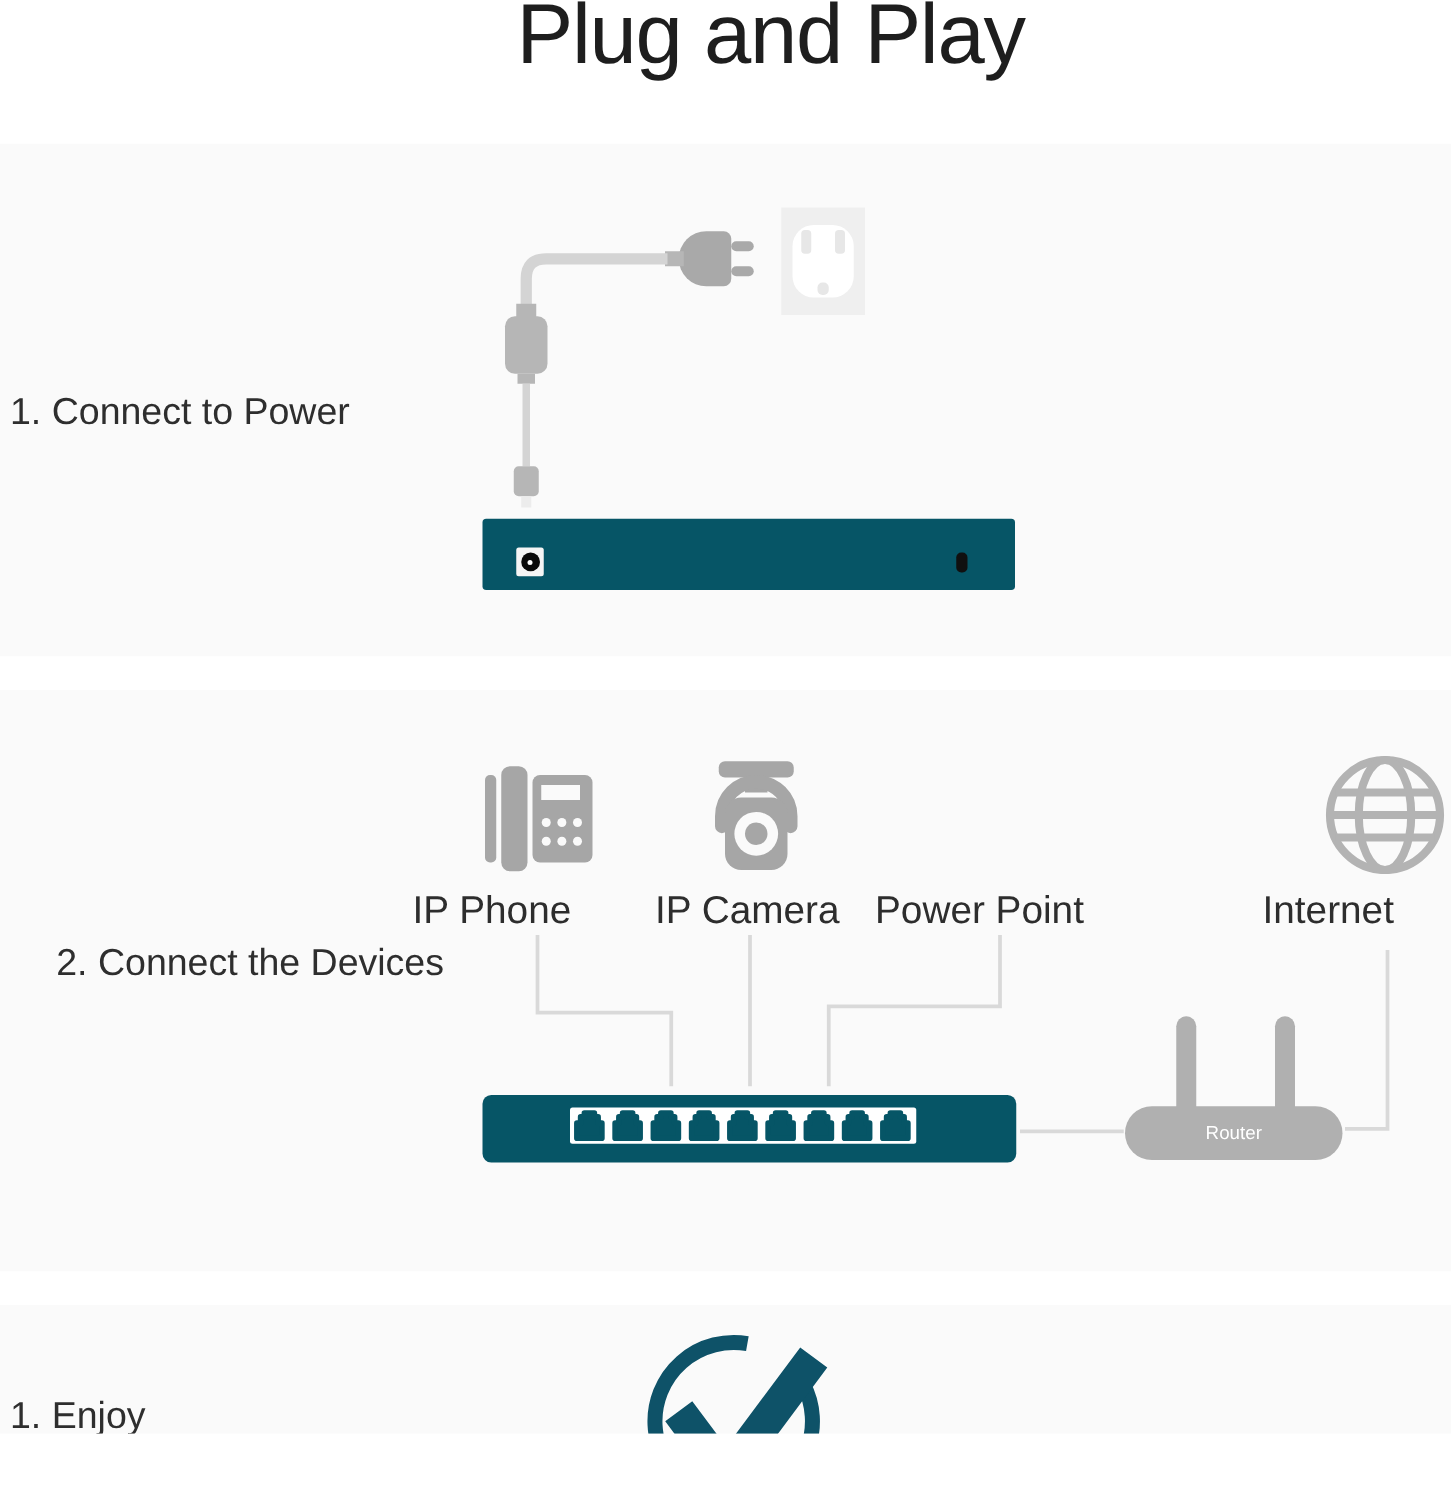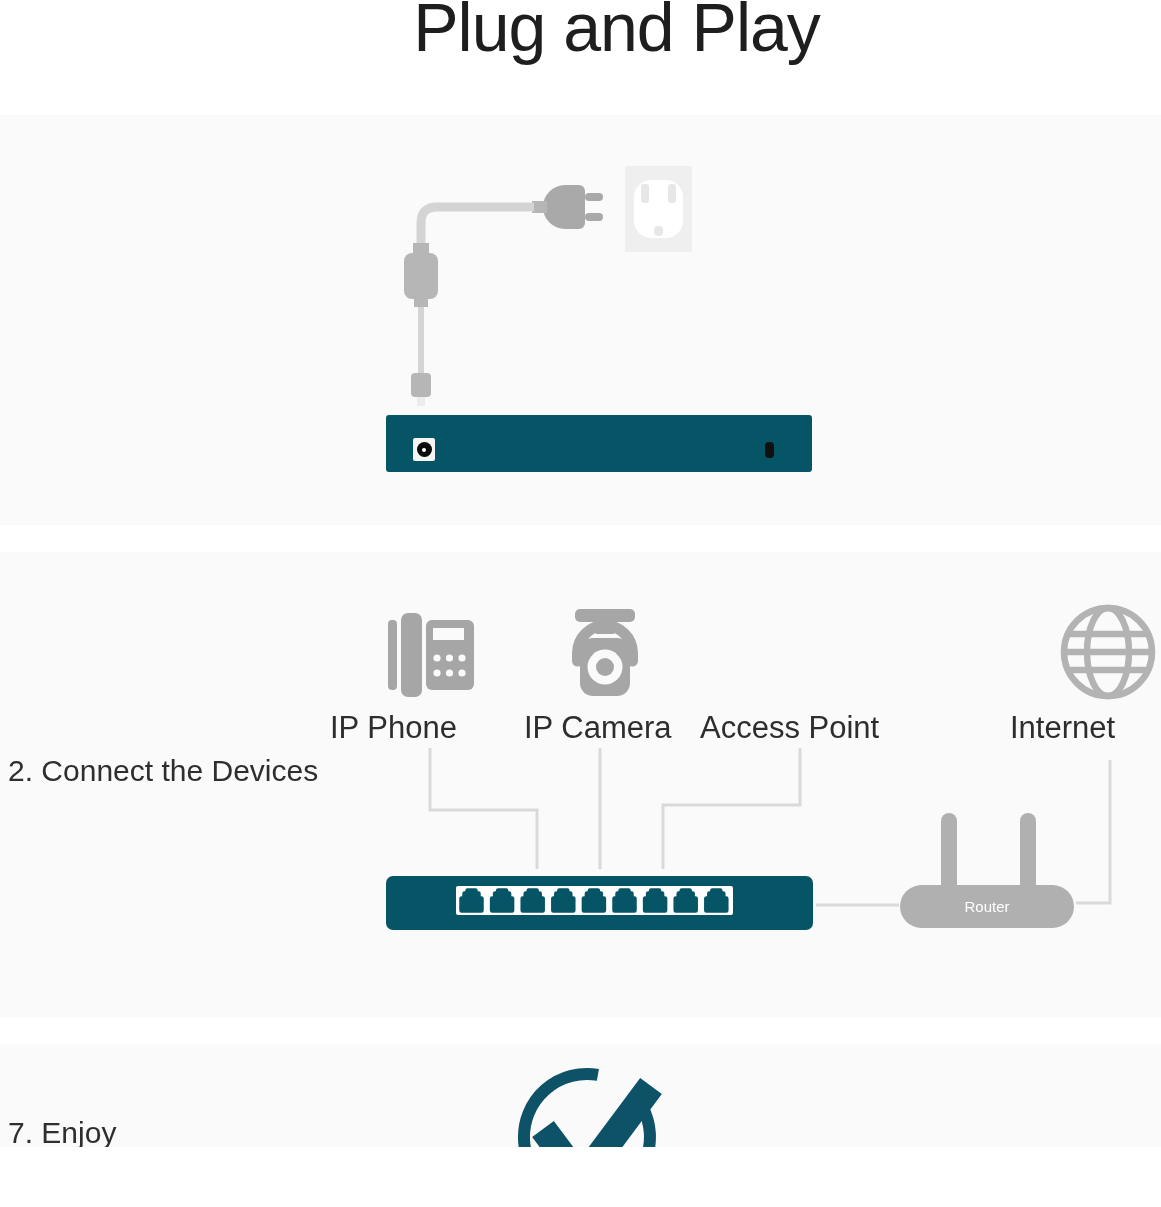--- a/index.html
+++ b/index.html
@@ -40,20 +40,21 @@
   lines,svg{pointer-events:none;}
 </style>
 </head>
 <body>
 
 <div class="page">
 
   <div class="title">Plug and Play</div>
 
   <div class="band s1">
+    <div class="step-label" style="top:198px;">1. Connect to Power</div>
 
     <svg class="abs" style="left:380px;top:35px;" width="440" height="260" viewBox="0 0 440 260">
 
       <g>
         <rect x="245" y="16" width="67" height="86" fill="#efefef"></rect>
         <rect x="254" y="30" width="49" height="58" rx="17" fill="#ffffff"></rect>
         <rect x="261" y="34" width="8" height="19" rx="3" fill="#e7e7e7"></rect>
         <rect x="288" y="34" width="8" height="19" rx="3" fill="#e7e7e7"></rect>
         <rect x="274" y="76" width="9" height="10" rx="4" fill="#e7e7e7"></rect>
       </g>
@@ -78,21 +79,21 @@
 
     <div class="switch one">
       <div class="power-port">
           <div class="pin"></div>
         </div>
       <div class="lock-slot"></div>
     </div>
   </div>
 
   <div class="band s2">
-    <div class="step-label" style="top:202px;">2. Connect the Devices</div>
+    <div class="step-label" style="top:202px;margin-left:37px;">2. Connect the Devices</div>
 
     <svg class="abs" style="left:0;top:0;" width="1161" height="465" viewBox="0 0 1161 465">
       <g fill="none" stroke="#d9d9d9" stroke-width="3">
         <path d="M430,196 V258 H537 V317"></path>
         <path d="M600,196 V317"></path>
         <path d="M800,196 V253 H663 V317"></path>
         <path d="M1110,208 V351 H1076"></path>
         <path d="M816,353 H899"></path>
       </g>
     </svg>
@@ -135,21 +136,21 @@
         <circle cx="48" cy="48" r="44"></circle>
         <ellipse cx="48" cy="48" rx="21" ry="44"></ellipse>
         <line x1="4" y1="48" x2="92" y2="48"></line>
         <line x1="8.5" y1="30" x2="87.5" y2="30"></line>
         <line x1="8.5" y1="66" x2="87.5" y2="66"></line>
       </g>
     </svg>
 
     <div class="dev-label" style="left:330px;top:158px;">IP Phone</div>
     <div class="dev-label" style="left:524px;top:158px;">IP Camera</div>
-    <div class="dev-label" style="left:700px;top:158px;">Access Point</div>
+    <div class="dev-label" style="left:700px;top:158px;">Power Point</div>
     <div class="dev-label" style="left:1010px;top:158px;">Internet</div>
 
     <div class="switch two">
       <div class="port-strip">
         <svg width="277" height="29" viewBox="0 0 277 29">
           <g>
               <path d="M3 24 L23 24 L23 12 L20 12 L20 7 L17 7 L17 4 L9 4 L9 7 L6 7 L6 12 L3 12 Z" class="port" transform="translate(2.5,0.5)"></path>
               <path d="M3 24 L23 24 L23 12 L20 12 L20 7 L17 7 L17 4 L9 4 L9 7 L6 7 L6 12 L3 12 Z" class="port" transform="translate(33.1,0.5)"></path>
               <path d="M3 24 L23 24 L23 12 L20 12 L20 7 L17 7 L17 4 L9 4 L9 7 L6 7 L6 12 L3 12 Z" class="port" transform="translate(63.7,0.5)"></path>
               <path d="M3 24 L23 24 L23 12 L20 12 L20 7 L17 7 L17 4 L9 4 L9 7 L6 7 L6 12 L3 12 Z" class="port" transform="translate(94.30000000000001,0.5)"></path>
@@ -164,21 +165,21 @@
     </div>
 
     <div class="antenna" style="left:941px;"></div>
     <div class="antenna" style="left:1020px;"></div>
     <div class="router-body">
       <span>Router</span>
     </div>
   </div>
 
   <div class="band s3">
-    <div class="step-label" style="top:72px;">7. Enjoy</div>
+    <div class="step-label" style="top:72px;">1. Enjoy</div>
 
     <svg class="abs" style="left:512px;top:20px;" width="152" height="143" viewBox="0 0 152 143">
       <path d="M130.6,43.4 A63,63 0 1 1 85.9,10.9" fill="none" stroke="#0e5268" stroke-width="12"></path>
       <path d="M31,65 L69,116 L139,22" fill="none" stroke="#0e5268" stroke-width="27" stroke-linejoin="miter"></path>
     </svg>
   </div>
 
 </div>
 
 </body></html>

